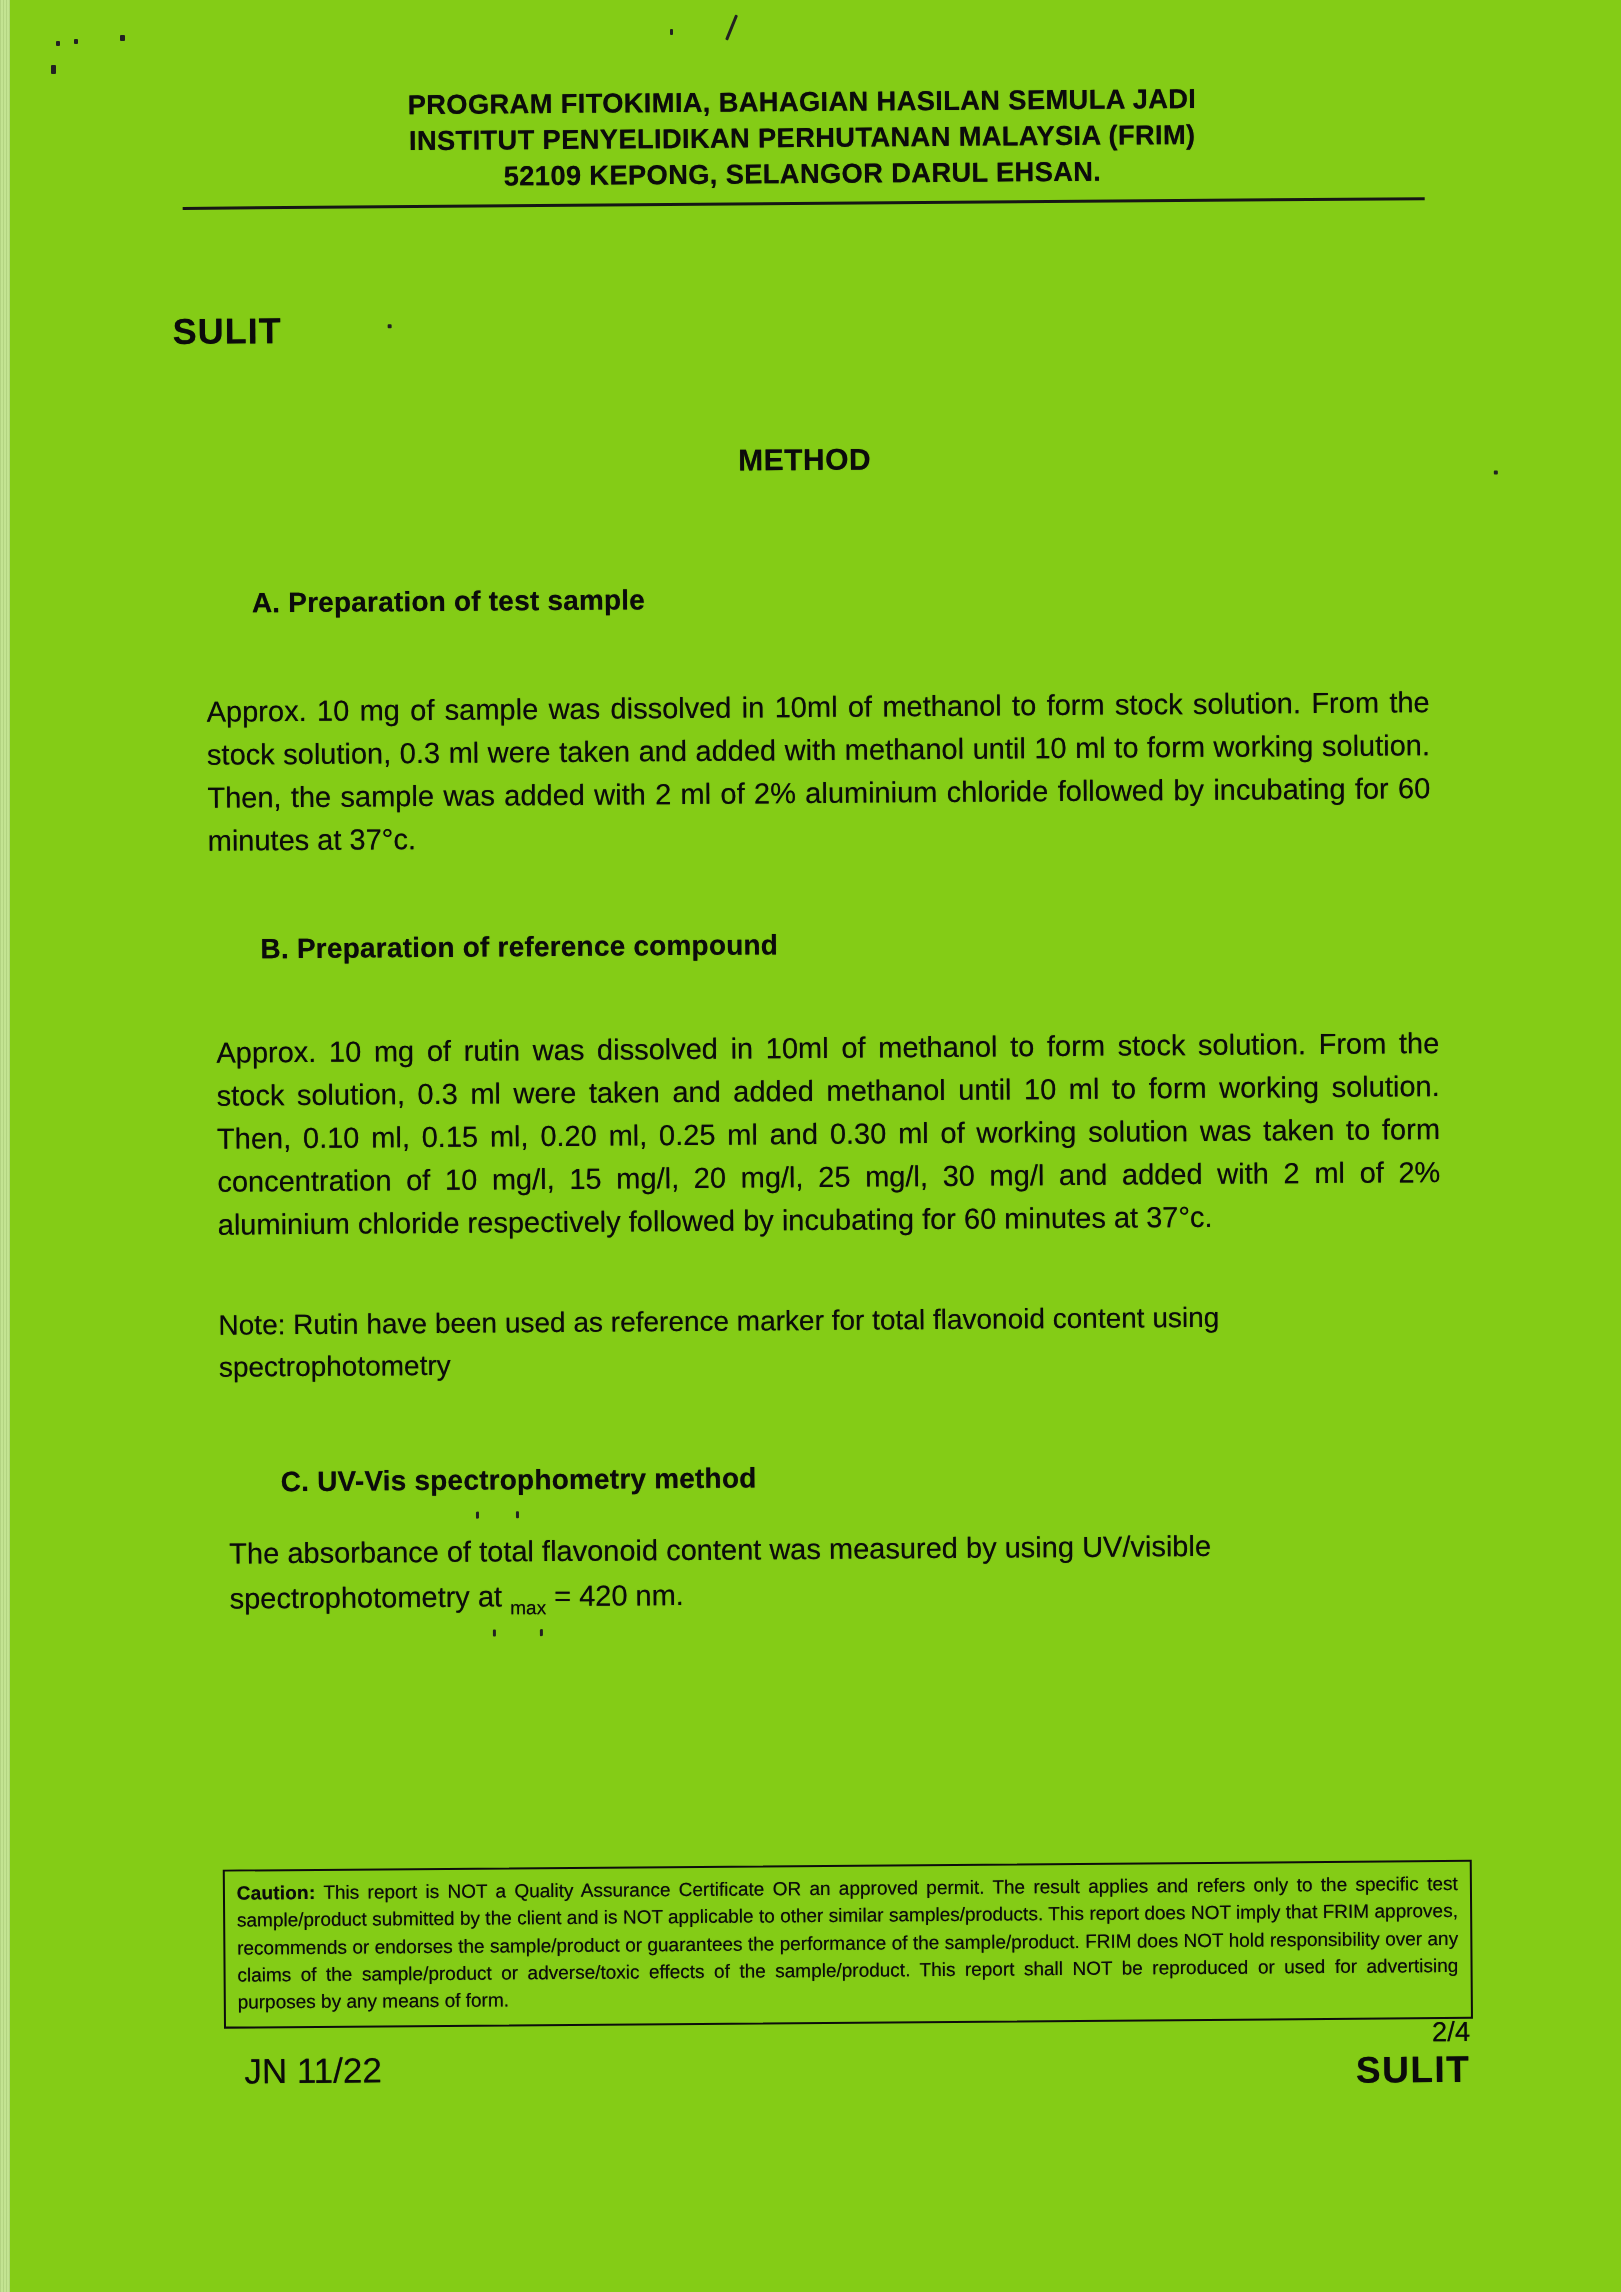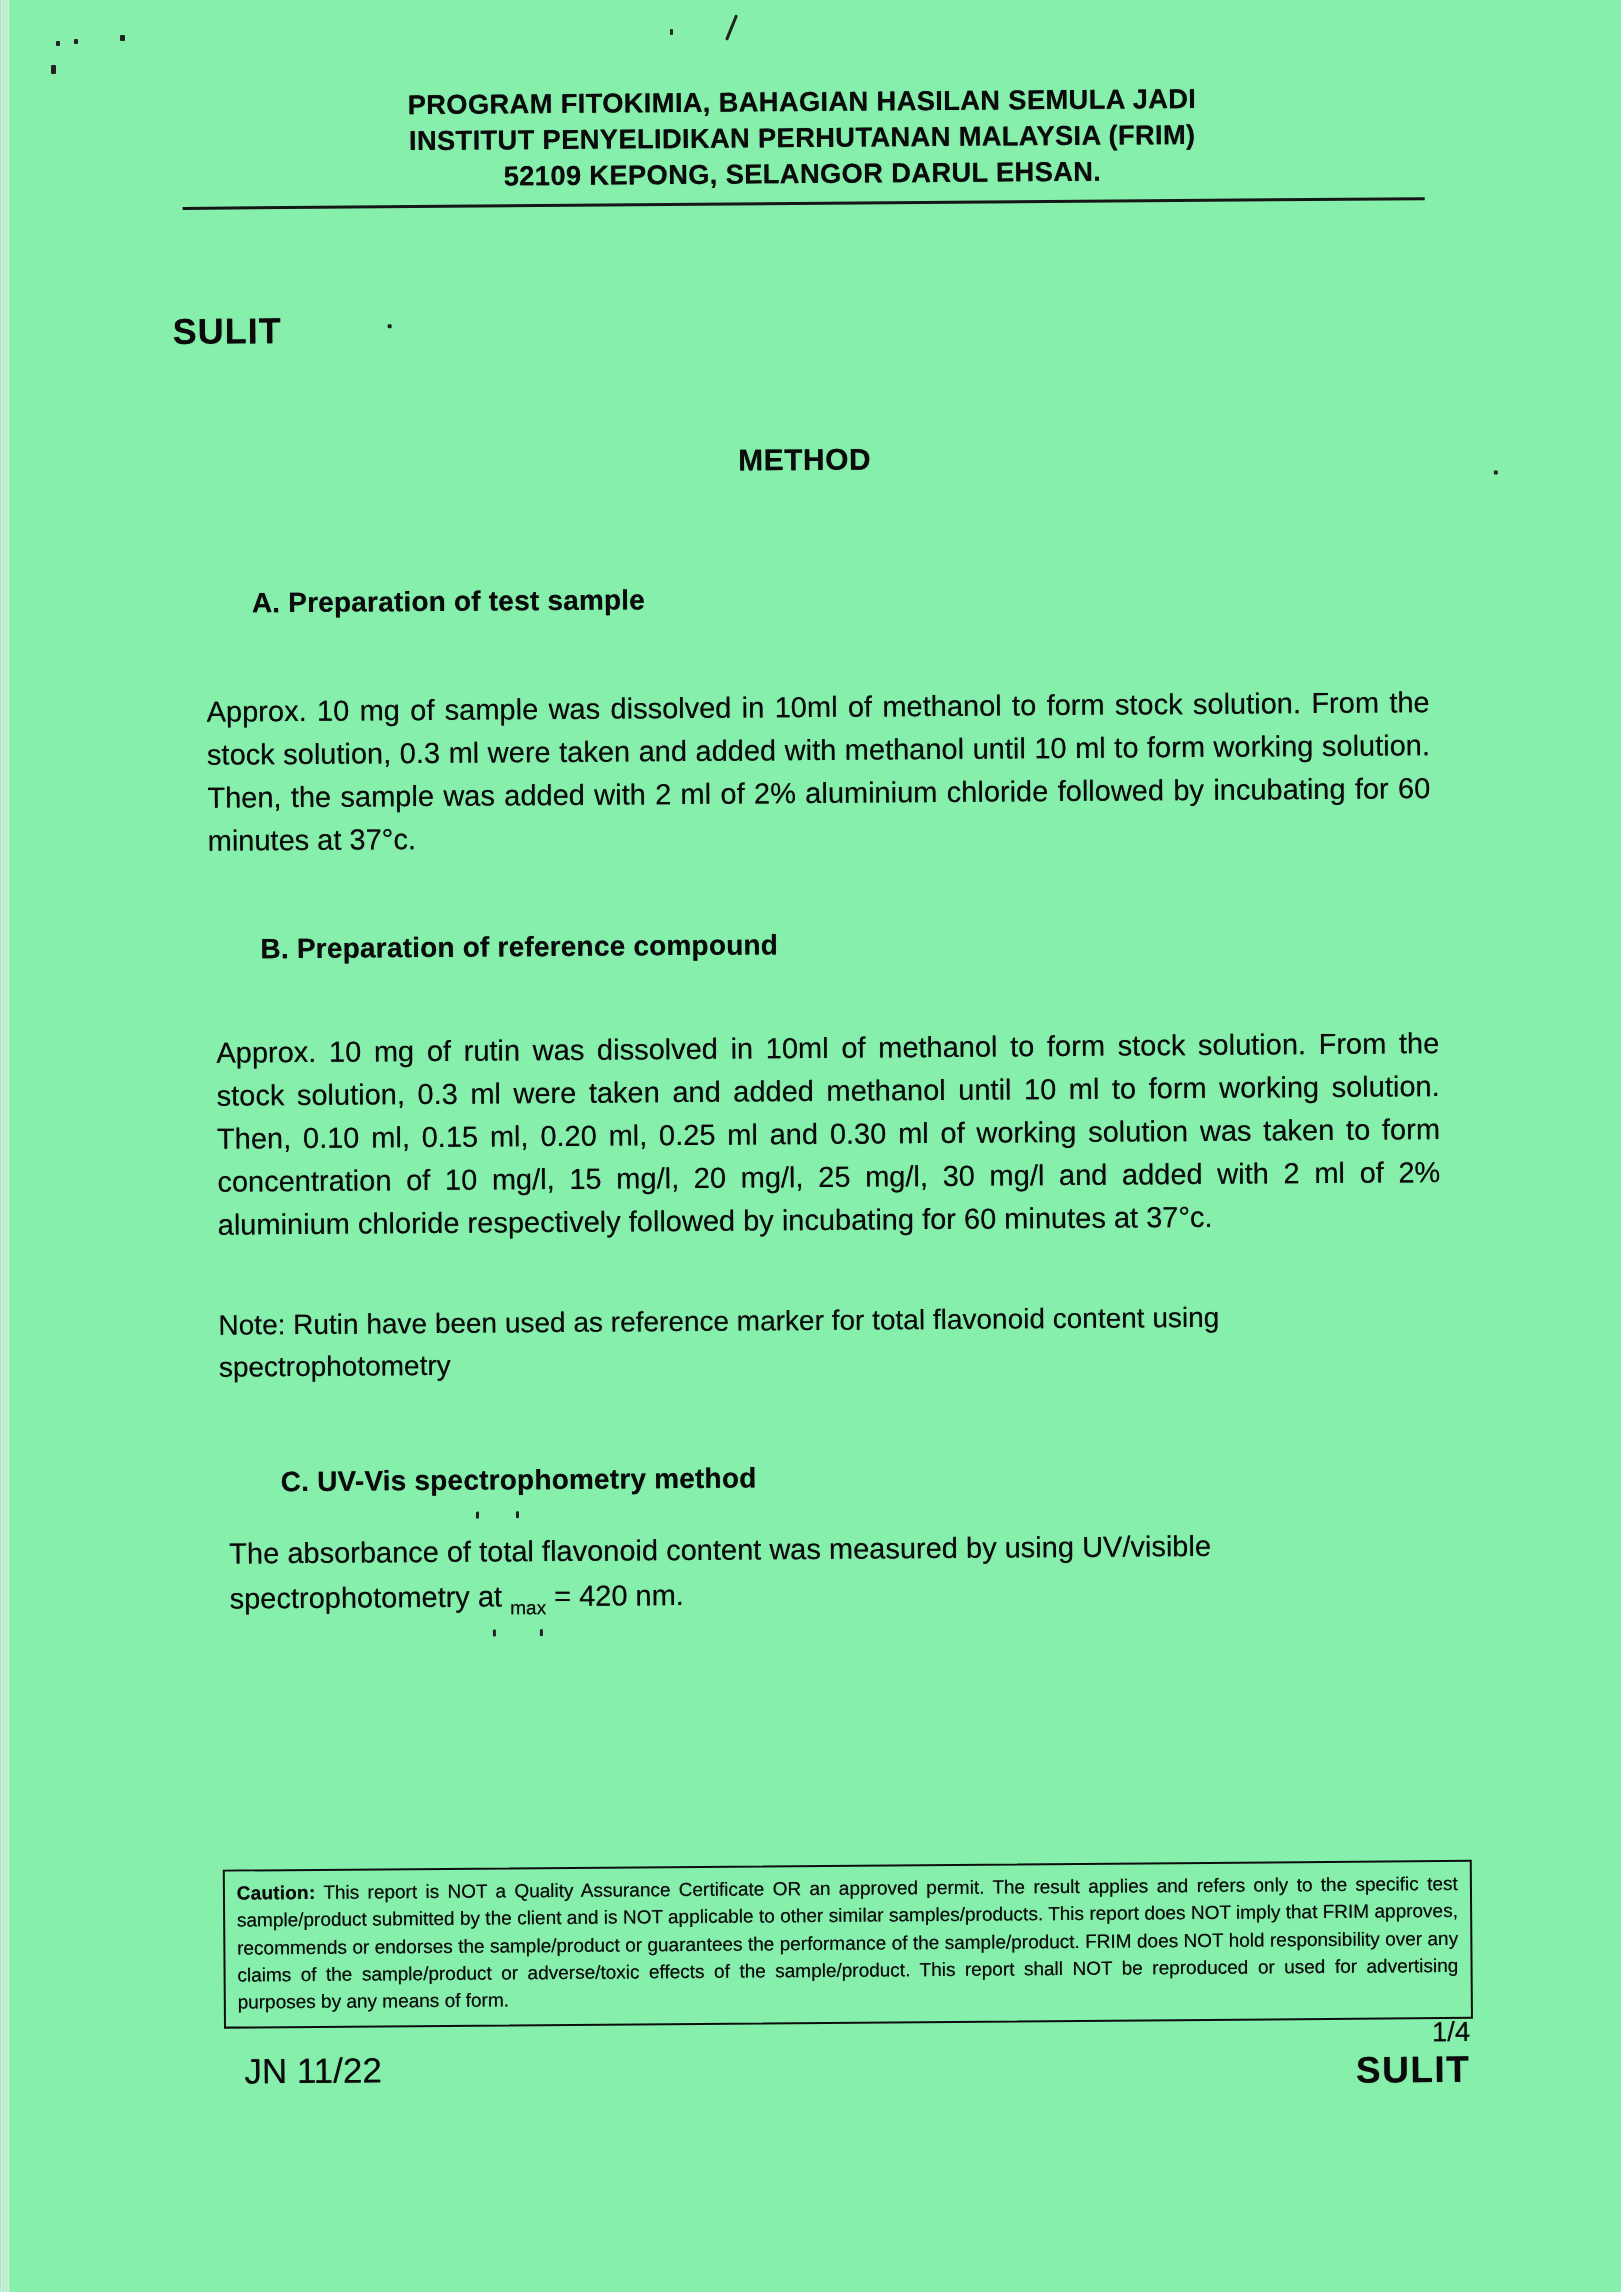--- a/index.html
+++ b/index.html
@@ -11,21 +11,21 @@
     width: 1621px;
     height: 2293px;
     position: relative;
     overflow: hidden;
     font-family: "Liberation Sans", sans-serif;
     color: #0b0b0b;
   }
   .page {
     position: absolute;
     inset: 0;
-    background: #86efac;
+    background: #84cc16;
   }
   .skew {
     position: absolute;
     inset: 0;
     transform: rotate(-0.45deg);
     transform-origin: 50% 55%;
   }
   .ink {
     color: #0b0b0b;
     text-shadow: 0 0 0.7px rgba(10,10,10,0.65);
@@ -166,21 +166,21 @@
     <div class="note-b ink">Note: Rutin have been used as reference marker for total flavonoid content using spectrophotometry</div>
 
     <div class="sec-heading sec-c-heading ink">C. UV-Vis spectrophometry method</div>
     <div class="para-c ink"><span>The absorbance of total flavonoid content was measured by using UV/visible spectrophotometry at </span><span class="sub-max">max</span><span> = 420 nm.</span></div>
 
     <div class="caution-box ink"><b>Caution:</b><span> This report is NOT a Quality Assurance Certificate OR an approved permit. The result applies and refers only to the specific test sample/product submitted by the client and is NOT applicable to other similar samples/products. This report does NOT imply that FRIM approves, recommends or endorses the sample/product or guarantees the performance of the sample/product.  FRIM does NOT hold responsibility over any claims of the sample/product or adverse/toxic effects of the sample/product.  This report shall NOT be reproduced or used for advertising purposes by any means of form.</span></div>
 
     <div class="footer-ref ink">JN 11/22</div>
 
     <div class="footer-right">
-      <div class="footer-page ink">1/4</div>
+      <div class="footer-page ink">2/4</div>
       <div class="footer-sulit ink">SULIT</div>
     </div>
 
     <div class="speck sp7"></div>
     <div class="speck sp8"></div>
     <div class="speck sp9"></div>
     <div class="speck sp10"></div>
     <div class="speck sp11"></div>
     <div class="speck sp12"></div>
 

